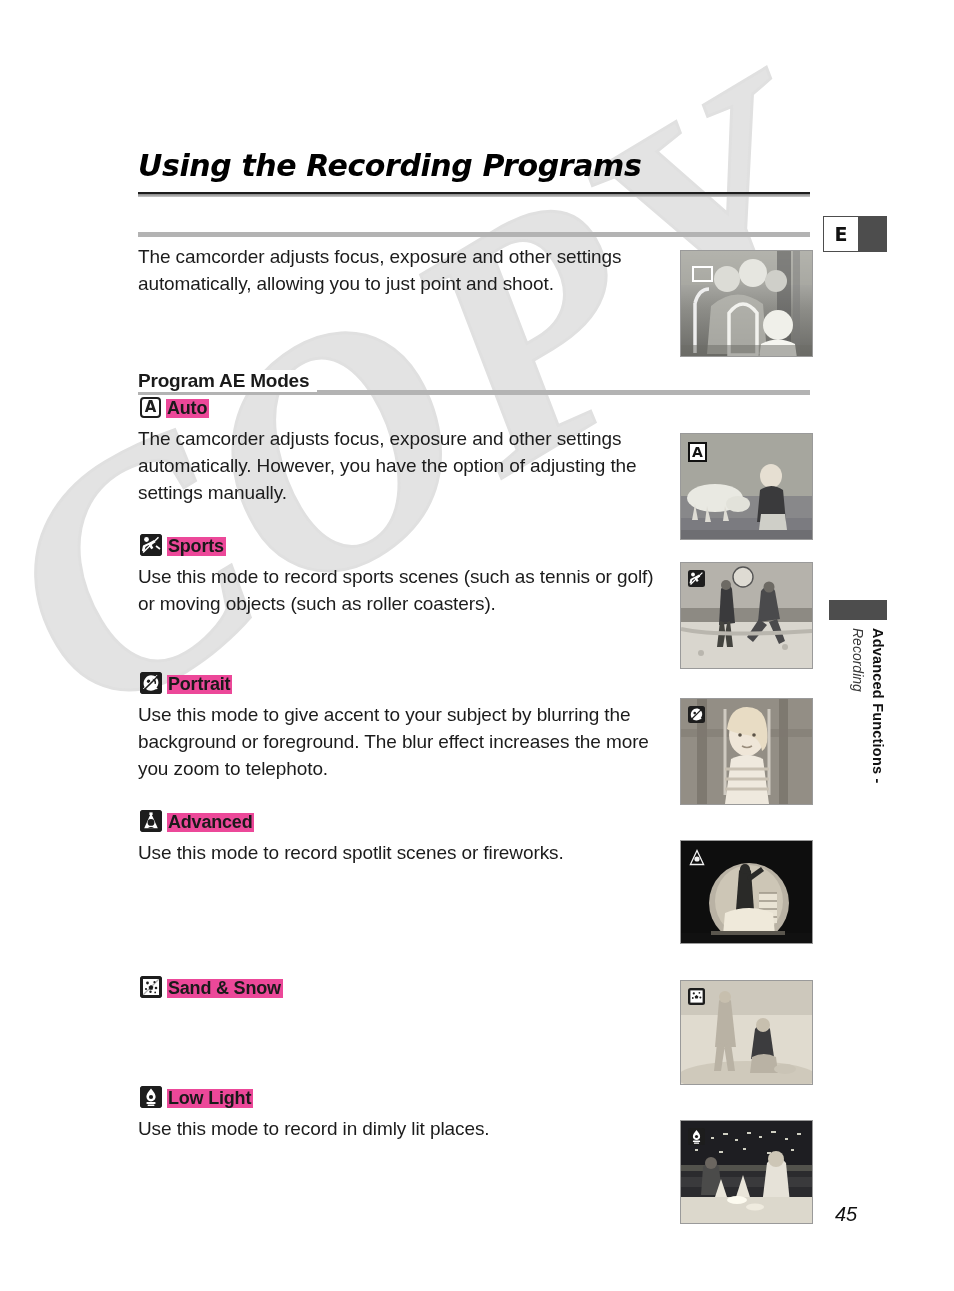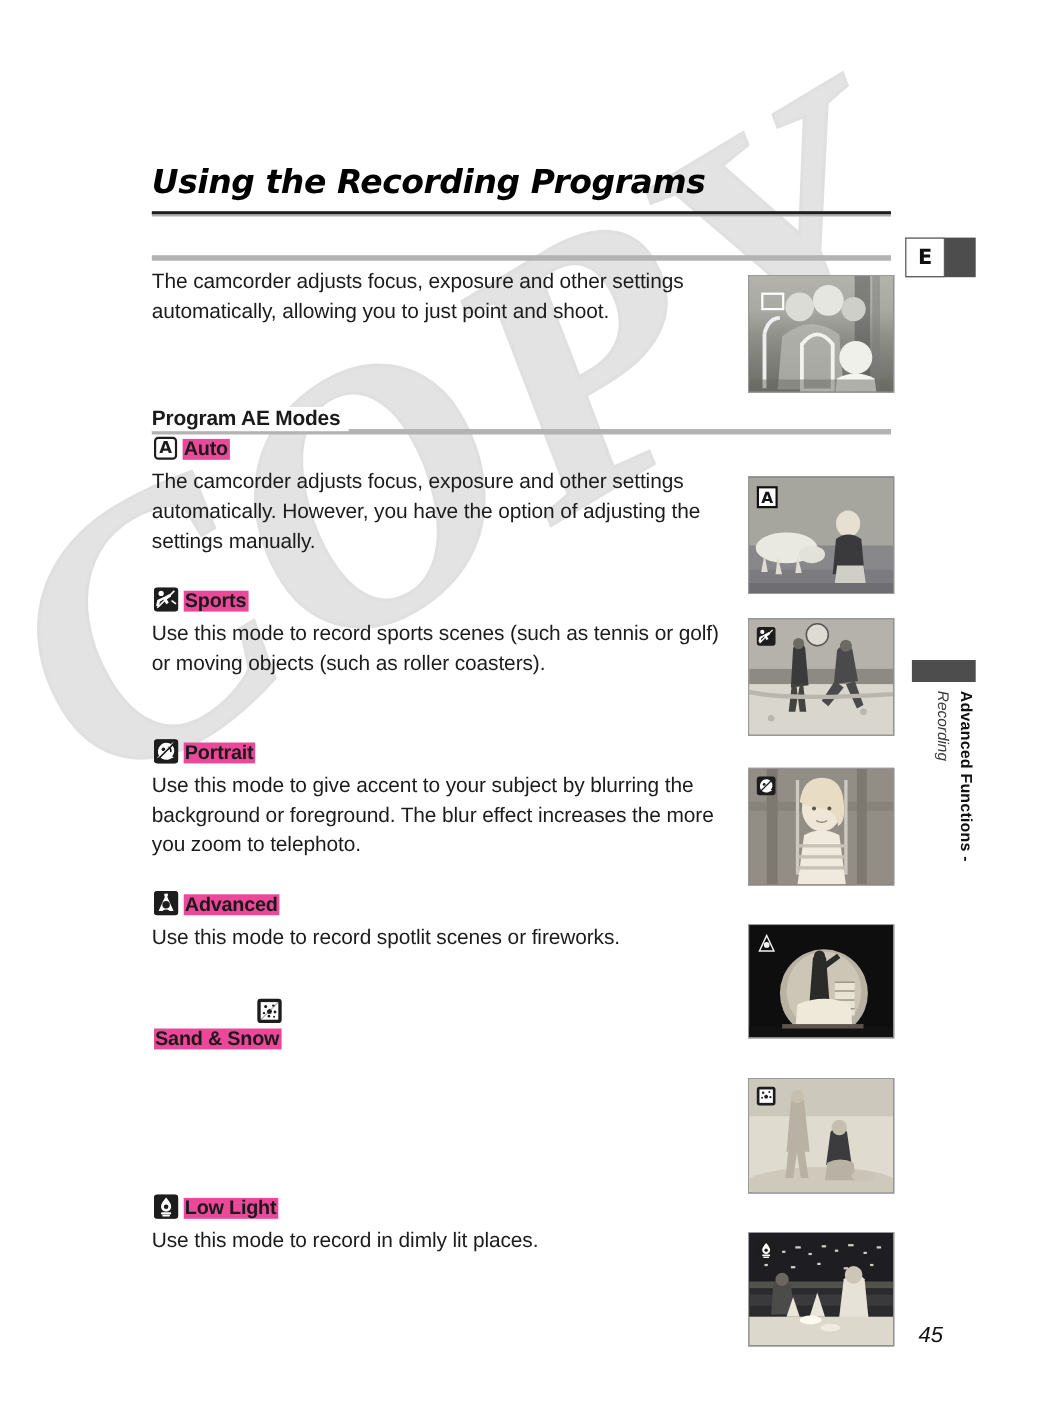--- a/index.html
+++ b/index.html
@@ -418,21 +418,21 @@
       <path d="M44 72 q24 -10 48 0 l2 22 H42 Z" fill="#efe9da"></path>
       <rect x="0" y="92" width="131" height="10" fill="#111"></rect>
       <rect x="30" y="90" width="74" height="4" fill="#5a564e"></rect>
       <g transform="translate(8,8)" opacity="0.95">
         <path d="M8 1.5 L14.6 15.5 H1.4 Z" fill="none" stroke="#fff" stroke-width="1.3"></path>
         <circle cx="8" cy="10" r="2.6" fill="#fff"></circle>
       </g>
     </svg>
   </div>
 
-  <div class="mode-head" style="top:868px;flex-direction:column;">
+  <div class="mode-head" style="top:936px;">
     <div class="micon">
       <svg viewBox="0 0 22 22" width="22" height="22">
         <rect width="22" height="22" rx="3" fill="#1d1d1d"></rect>
         <rect x="3" y="3" width="16" height="16" fill="#fff"></rect>
         <circle cx="7.5" cy="7" r="1.4" fill="#1d1d1d"></circle>
         <circle cx="14.5" cy="6.2" r="1.1" fill="#1d1d1d"></circle>
         <circle cx="6" cy="13" r="1.1" fill="#1d1d1d"></circle>
         <circle cx="16" cy="12" r="1.3" fill="#1d1d1d"></circle>
         <circle cx="10.5" cy="15.8" r="1.2" fill="#1d1d1d"></circle>
         <circle cx="15.2" cy="16.4" r="0.9" fill="#1d1d1d"></circle>

